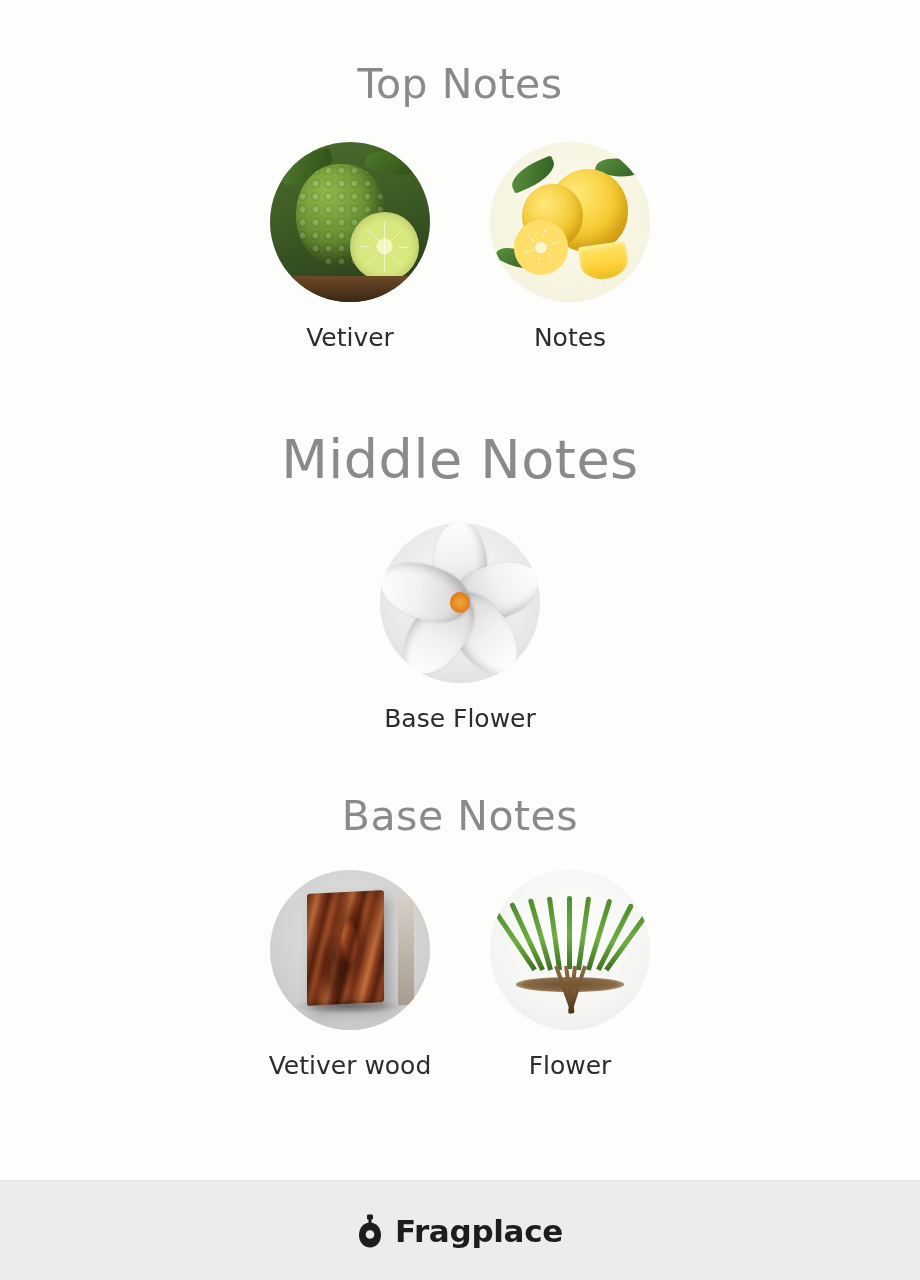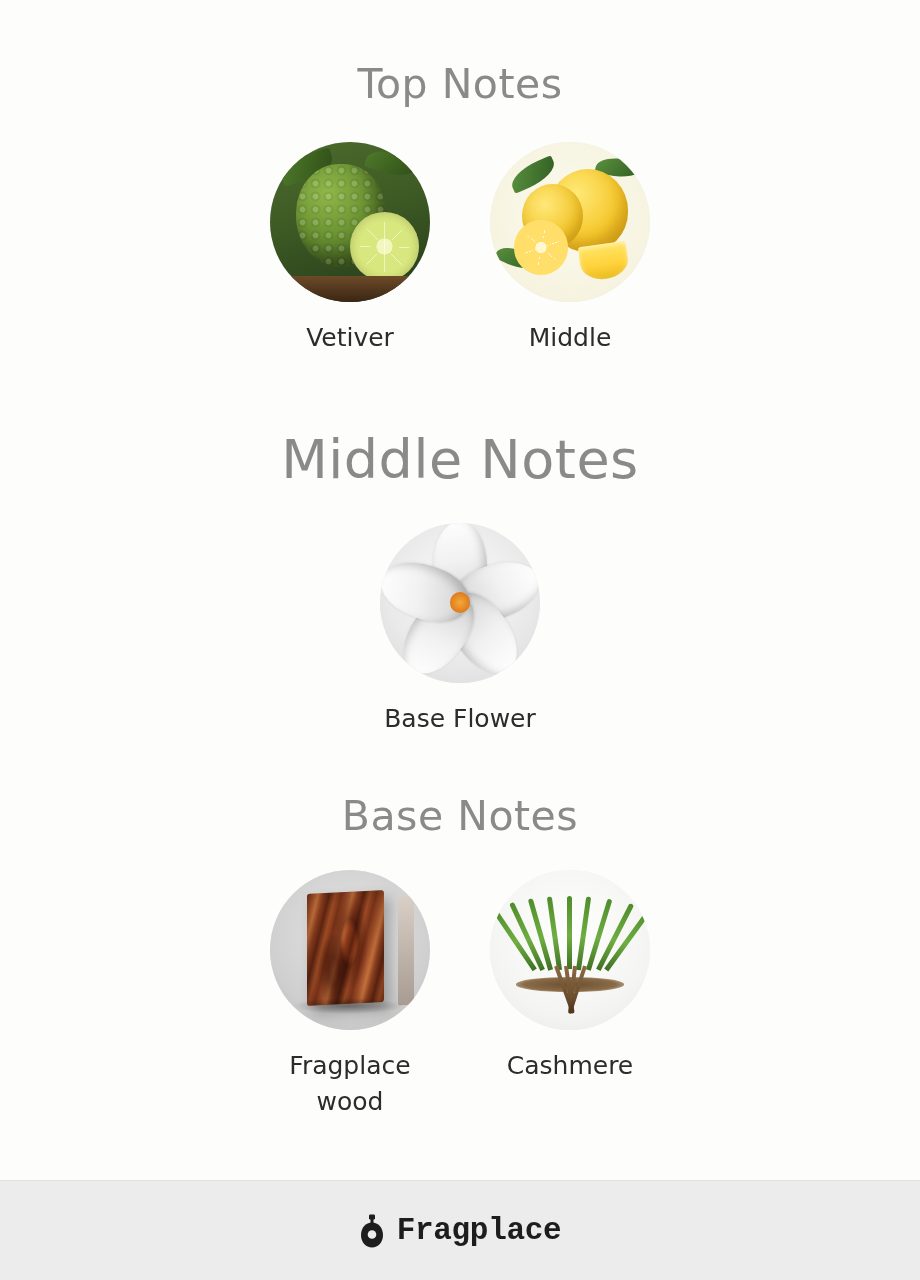--- a/index.html
+++ b/index.html
@@ -78,21 +78,20 @@
     align-items: center;
     justify-content: center;
     gap: 12px;
   }
   .brand-mark { width: 26px; height: 34px; display: block; }
   .brand-name {
     font-size: 31px;
     font-weight: 700;
     color: #1d1d1d;
     letter-spacing: -0.3px;
-    font-family: Liberation Mono, monospace;
   }
 
   
   .art { position: absolute; inset: 0; }
 
   
   .art-bergamot {
     background:
       radial-gradient(circle at 72% 68%, #e9f4a8 0 6%, rgba(233,244,168,0) 7%),
       linear-gradient(165deg, #4c6b2d 0%, #3d5a24 45%, #24381a 100%);
@@ -309,21 +308,21 @@
             <div class="art art-lemon">
               <div class="lem-leaf a"></div>
               <div class="lem-leaf b"></div>
               <div class="lem-leaf c"></div>
               <div class="lem-big"></div>
               <div class="lem-mid"></div>
               <div class="lem-cut"></div>
               <div class="lem-wedge"></div>
             </div>
           </div>
-          <div class="note-label">Middle</div>
+          <div class="note-label">Notes</div>
         </div>
 
       </div>
     </section>
 
     <div class="spacer-top"></div>
 
     <section class="section">
       <h2 class="section-title middle">Middle Notes</h2>
 
@@ -354,21 +353,21 @@
         <div class="note">
           <div class="note-img">
             <div class="art art-wood">
               <div class="wood-block">
                 <div class="wood-swirl"></div>
               </div>
               <div class="wood-edge"></div>
               <div class="wood-shadow"></div>
             </div>
           </div>
-          <div class="note-label">Fragplace wood</div>
+          <div class="note-label">Vetiver wood</div>
         </div>
 
         <div class="note">
           <div class="note-img">
             <div class="art art-vetiver">
               <div class="vet-blade" style="left:26%; transform:rotate(-34deg);"></div>
               <div class="vet-blade" style="left:31%; transform:rotate(-25deg);"></div>
               <div class="vet-blade" style="left:36%; transform:rotate(-16deg);"></div>
               <div class="vet-blade" style="left:42%; transform:rotate(-8deg);"></div>
               <div class="vet-blade" style="left:48%; transform:rotate(0deg);"></div>
@@ -376,21 +375,21 @@
               <div class="vet-blade" style="left:60%; transform:rotate(17deg);"></div>
               <div class="vet-blade" style="left:66%; transform:rotate(27deg);"></div>
               <div class="vet-blade" style="left:71%; transform:rotate(36deg);"></div>
               <div class="vet-soil"></div>
               <div class="vet-root" style="left:40%; transform:rotate(-20deg);"></div>
               <div class="vet-root" style="left:46%; transform:rotate(-8deg);"></div>
               <div class="vet-root" style="left:52%; transform:rotate(6deg);"></div>
               <div class="vet-root" style="left:58%; transform:rotate(18deg);"></div>
             </div>
           </div>
-          <div class="note-label">Cashmere</div>
+          <div class="note-label">Flower</div>
         </div>
 
       </div>
     </section>
 
   </div>
 
   <footer class="footer">
     <svg class="brand-mark" viewBox="0 0 26 34">
       <rect x="10" y="0.5" width="6" height="5" rx="1.2" fill="#1d1d1d"></rect>

